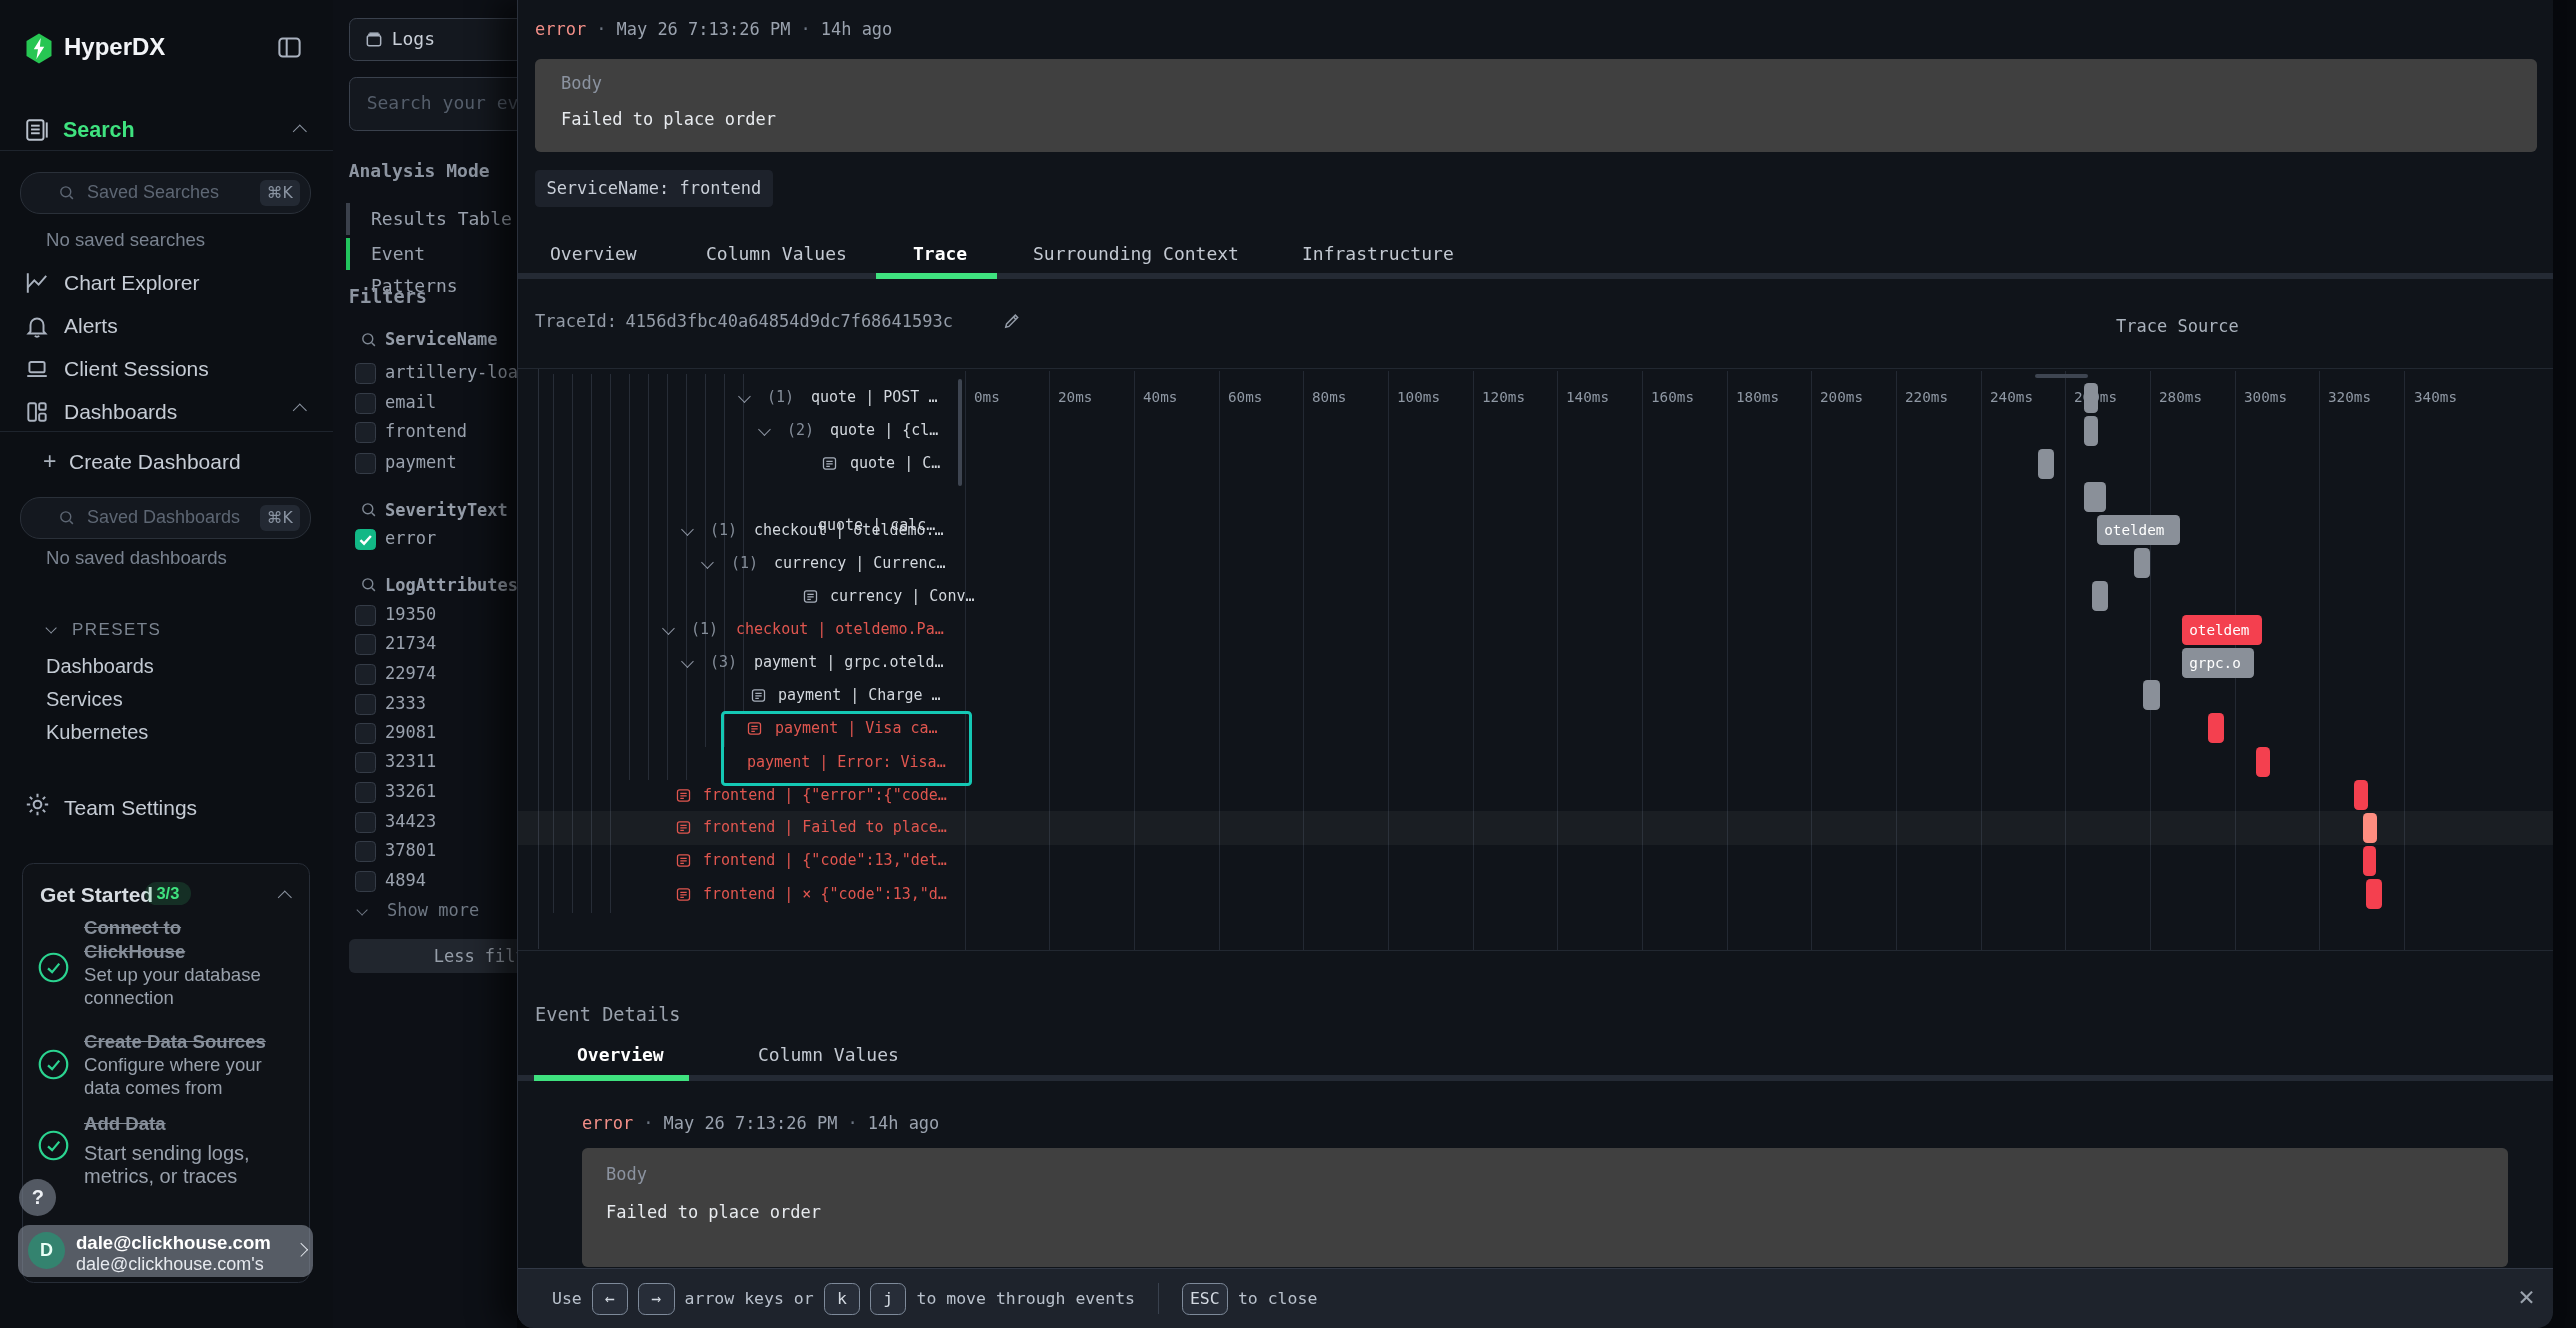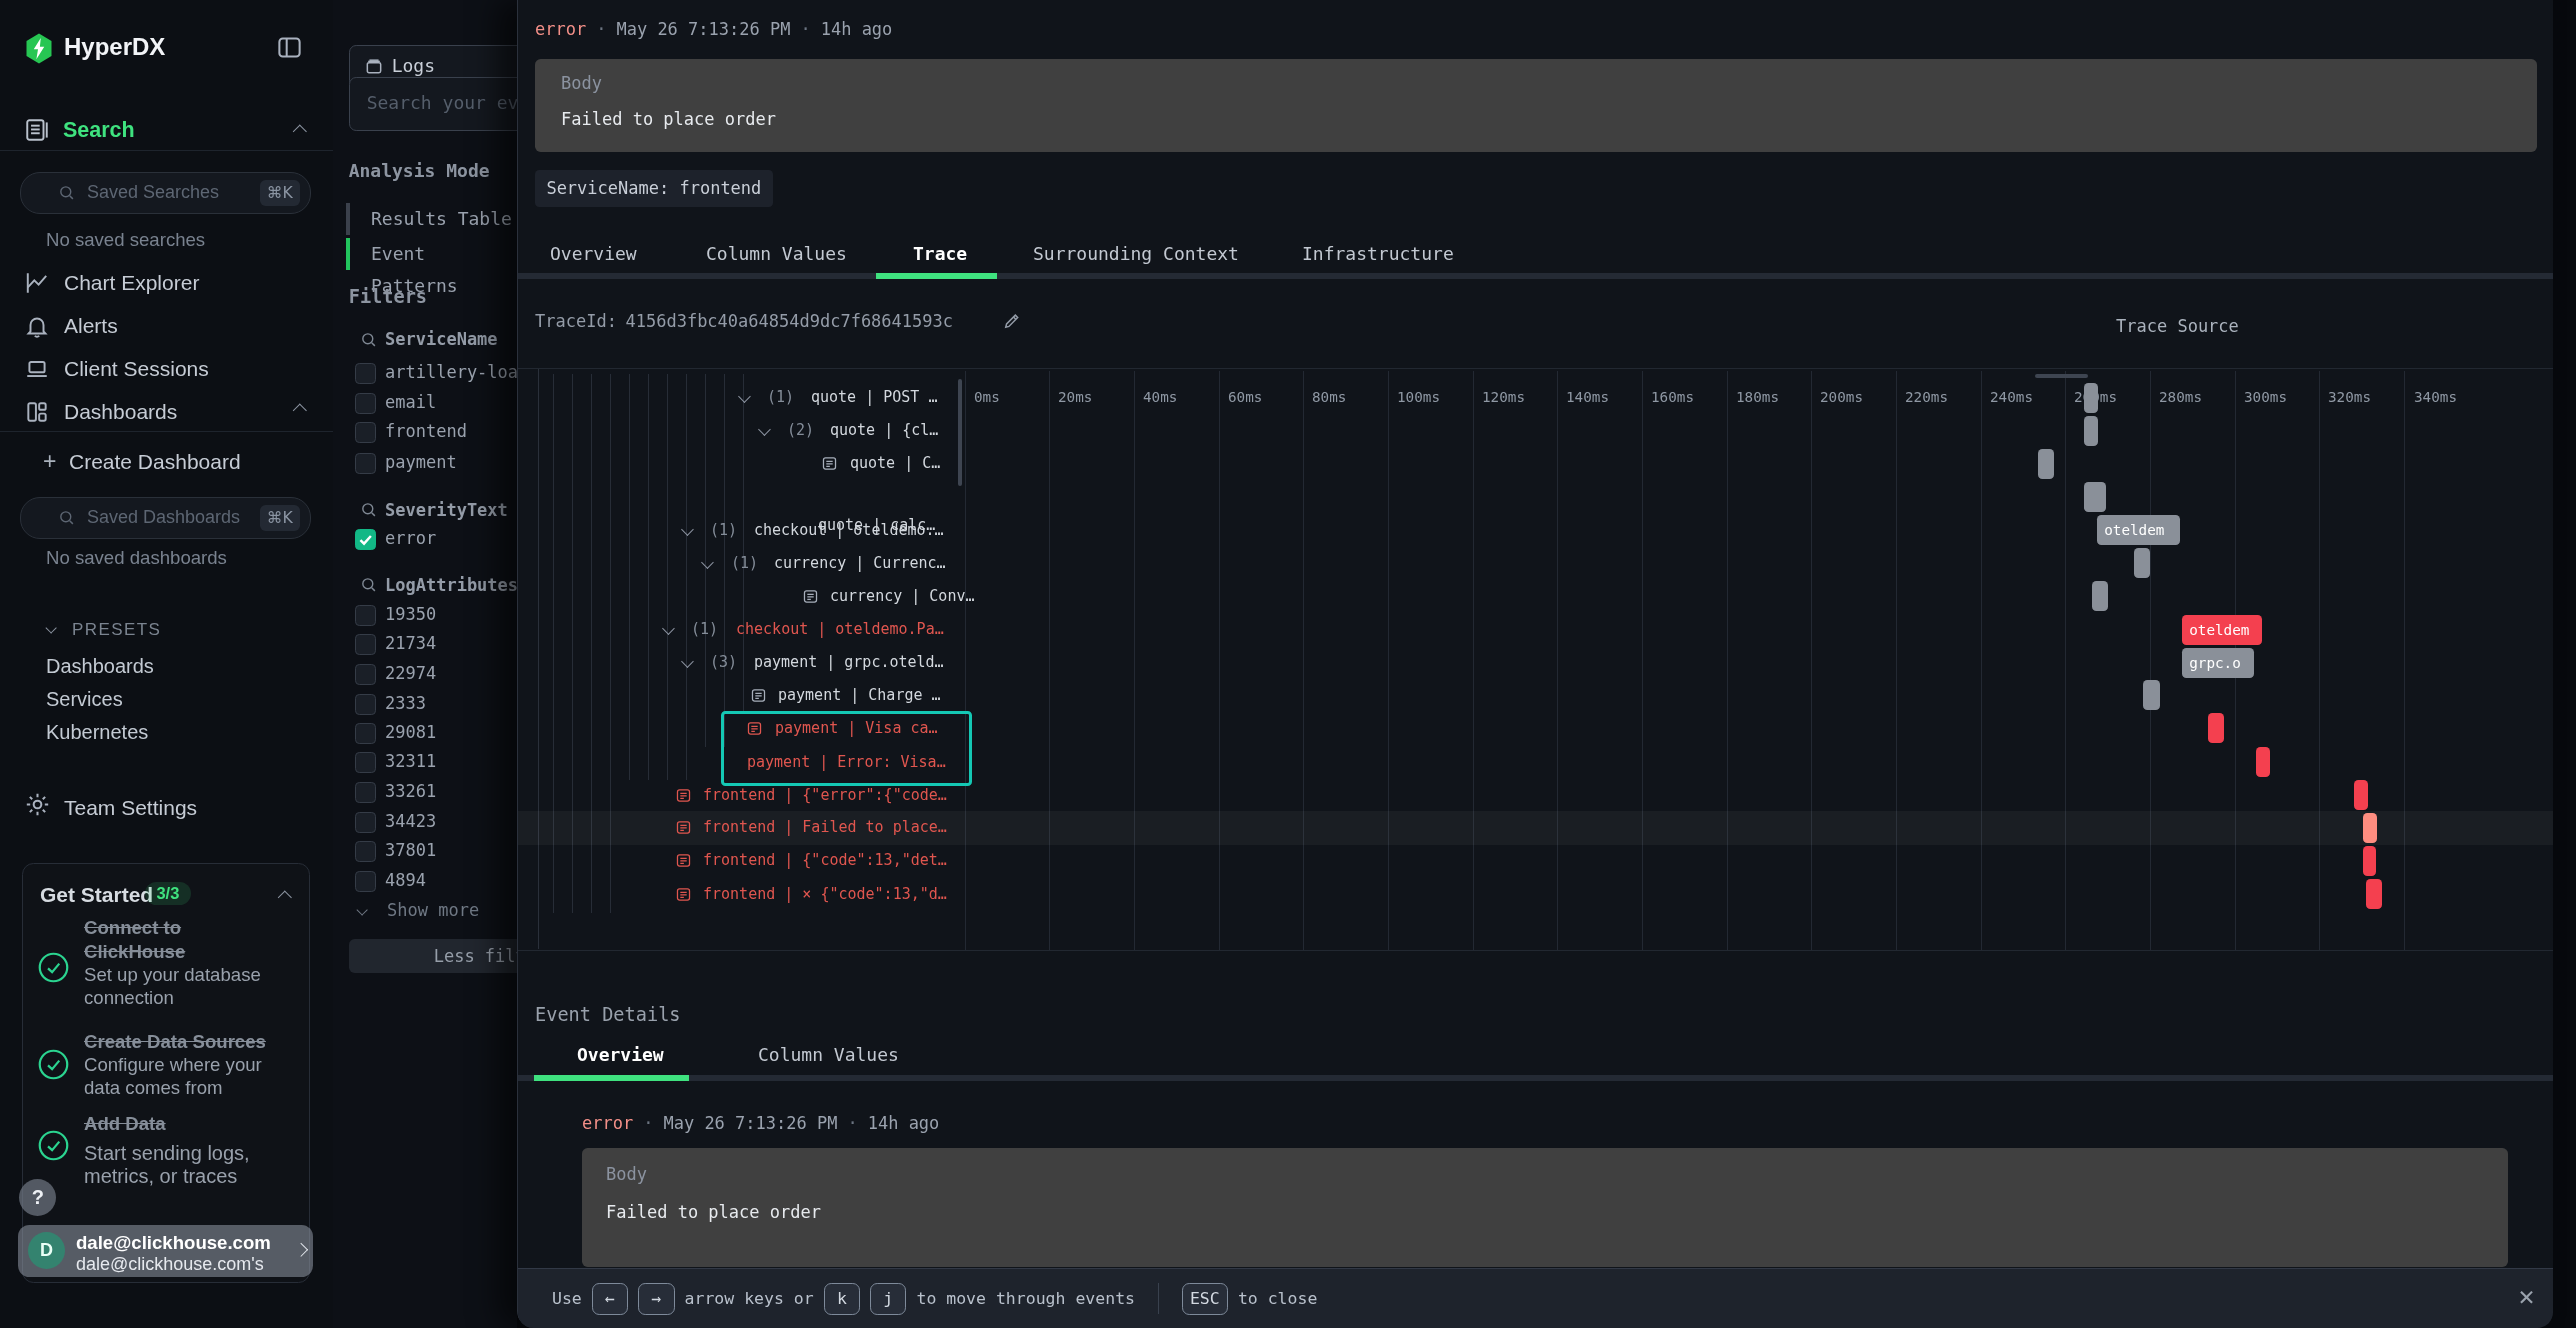--- a/index.html
+++ b/index.html
@@ -188,21 +188,21 @@
   <div class="abs" style="left:19.3px;top:1179px;width:37px;height:37px;border-radius:50%;background:rgba(120,128,140,.65);text-align:center;line-height:37px;font-size:20px;font-weight:bold;color:#eef1f5;z-index:5;">?</div>
 
   <div class="abs" style="left:18px;top:1225px;width:295px;height:52px;border-radius:11.4px;background:rgba(145,153,165,.55);z-index:4;"></div>
   <div class="abs" style="left:28px;top:1232px;width:37px;height:37px;border-radius:50%;background:#34836f;text-align:center;line-height:37px;font-size:18px;font-weight:bold;color:#eafff6;z-index:5;">D</div>
   <div class="abs nowrap" style="left:76px;top:1232px;font-size:18.6px;font-weight:bold;color:#ffffff;z-index:5;">dale@clickhouse.com</div>
   <div class="abs nowrap" style="left:76px;top:1254px;font-size:18px;color:#e6e9ee;z-index:5;">dale@clickhouse.com's</div>
   <span class="chv right abs" style="left:296px;top:1245px;border-color:#dfe3e9;z-index:5;"></span>
 </div>
 
 <div id="fpanel">
-  <div class="fbox" style="left:15.7px;top:18px;width:195px;height:41px;margin-top:27px;">
+  <div class="fbox" style="left:15.7px;top:18px;width:195px;height:41px;">
     <svg class="abs" style="left:14.3px;top:10px;" width="20" height="20" viewBox="0 0 24 24" fill="none" stroke="#aab2bf" stroke-width="1.8">
         <rect x="4" y="8" width="16" height="12" rx="2"></rect>
         <line x1="6.5" y1="5" x2="17.5" y2="5"></line>
         <line x1="5" y1="6.5" x2="19" y2="6.5"></line>
       </svg>
     <span class="abs mono" style="left:42px;top:9.3px;font-size:18px;color:#c9cfd8;">Logs</span>
   </div>
   <div class="fbox nowrap" style="left:15.7px;top:77px;width:195px;height:52px;overflow:hidden;">
     <span class="abs mono nowrap" style="left:17px;top:14.3px;font-size:18px;color:#555e6b;">Search your events...</span>
   </div>

